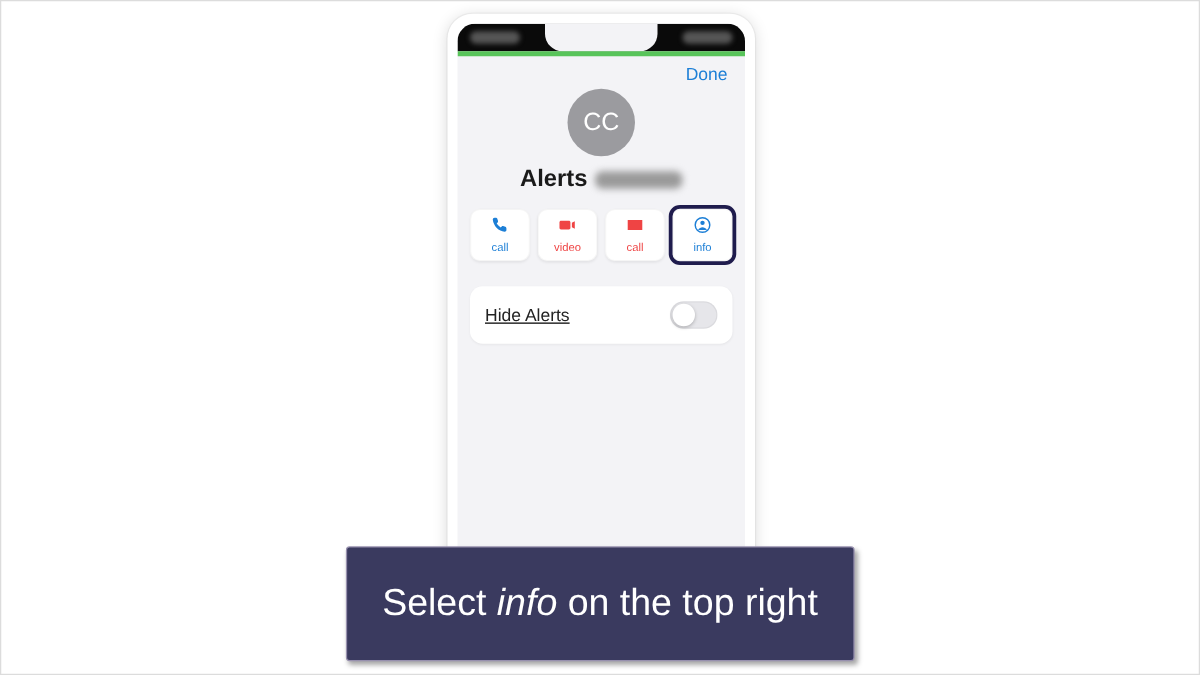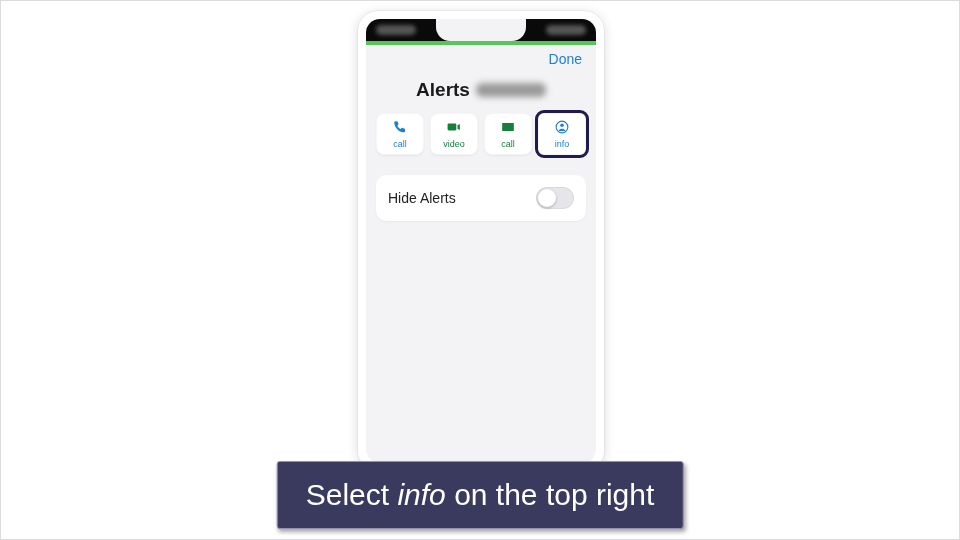--- a/index.html
+++ b/index.html
@@ -107,35 +107,36 @@
     background: #fff;
     border-radius: 8px;
     border: 1px solid rgba(0,0,0,0.04);
     box-shadow: 0 1px 2px rgba(0,0,0,0.06);
     height: 42px;
     display:flex; flex-direction:column; align-items:center; justify-content:center;
     cursor: pointer;
   }
   .abtn .alabel { font-size: 9px; margin-top: 1px; }
   .abtn.enabled { color: #1d7fd6; }
-  .abtn.disabled { color: #15803d; cursor: default; }
+  .abtn.disabled { color: #ef4444; cursor: default; }
   .abtn svg { width: 16px; height: 14px; }
   .abtn.selected {
     outline: 3px solid #1f1c4d;
     outline-offset: 0;
     border-radius: 6px;
   }
 
   .card {
     background: #fff;
     margin: 20px 10px 0 10px;
     border-radius: 10px;
     padding: 12px 12px;
     display:flex; align-items:center; justify-content: space-between;
     box-shadow: 0 1px 2px rgba(0,0,0,0.05);
+    text-decoration: underline;
   }
   .card-label { font-size: 14px; color:#222; }
   .toggle {
     width: 38px; height: 22px;
     border-radius: 12px;
     background: #e6e6ea;
     box-shadow: inset 0 0 0 1px rgba(0,0,0,0.05);
     position: relative;
     cursor: pointer;
   }
@@ -148,21 +149,21 @@
 
   
   .caption {
     position: absolute;
     left: 50%; transform: translateX(-50%);
     bottom: 10px;
     background: #3a3a5f;
     color: #fff;
     border: 1px solid #9790ae;
     border-radius: 3px;
-    padding: 16px 28px;
+    padding: 28px 28px;
     font-size: 30px;
     font-weight: 500;
     box-shadow: 2px 3px 4px rgba(0,0,0,0.35);
     white-space: nowrap;
     font-family: "Segoe UI", -apple-system, sans-serif;
   }
   .caption em { font-style: italic; }
 </style>
 </head>
 <body>
@@ -176,20 +177,21 @@
         <div class="status-blur"></div>
       </div>
       <div class="notch"></div>
       <div class="greenbar"></div>
 
       <div class="nav-row">
         <button class="done">Done</button>
       </div>
 
       <div class="header">
+        <div class="avatar">CC</div>
         <div class="contact-name">
           <span>Alerts</span>
           <span class="name-blur"></span>
         </div>
       </div>
 
       <div class="action-row">
         <div class="abtn enabled">
           <span>
             <svg viewBox="0 0 24 24" fill="currentColor">

